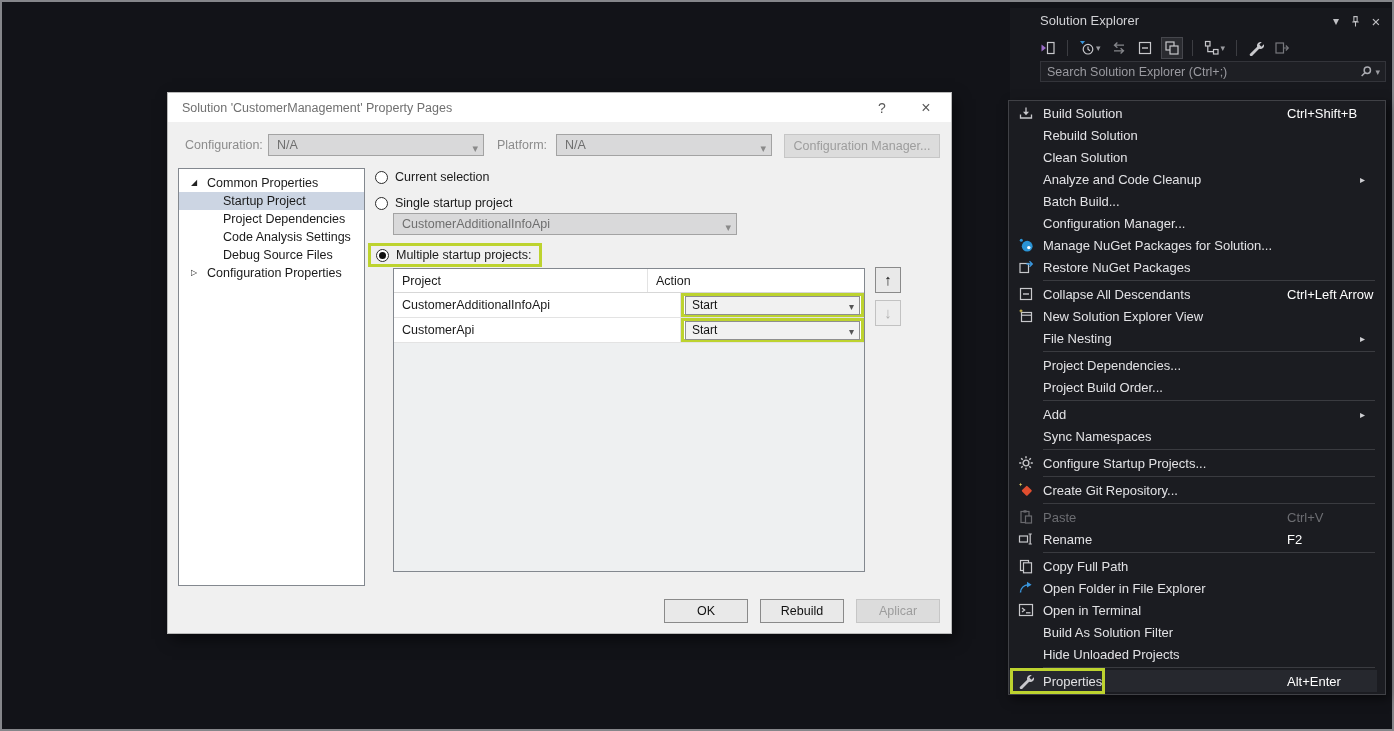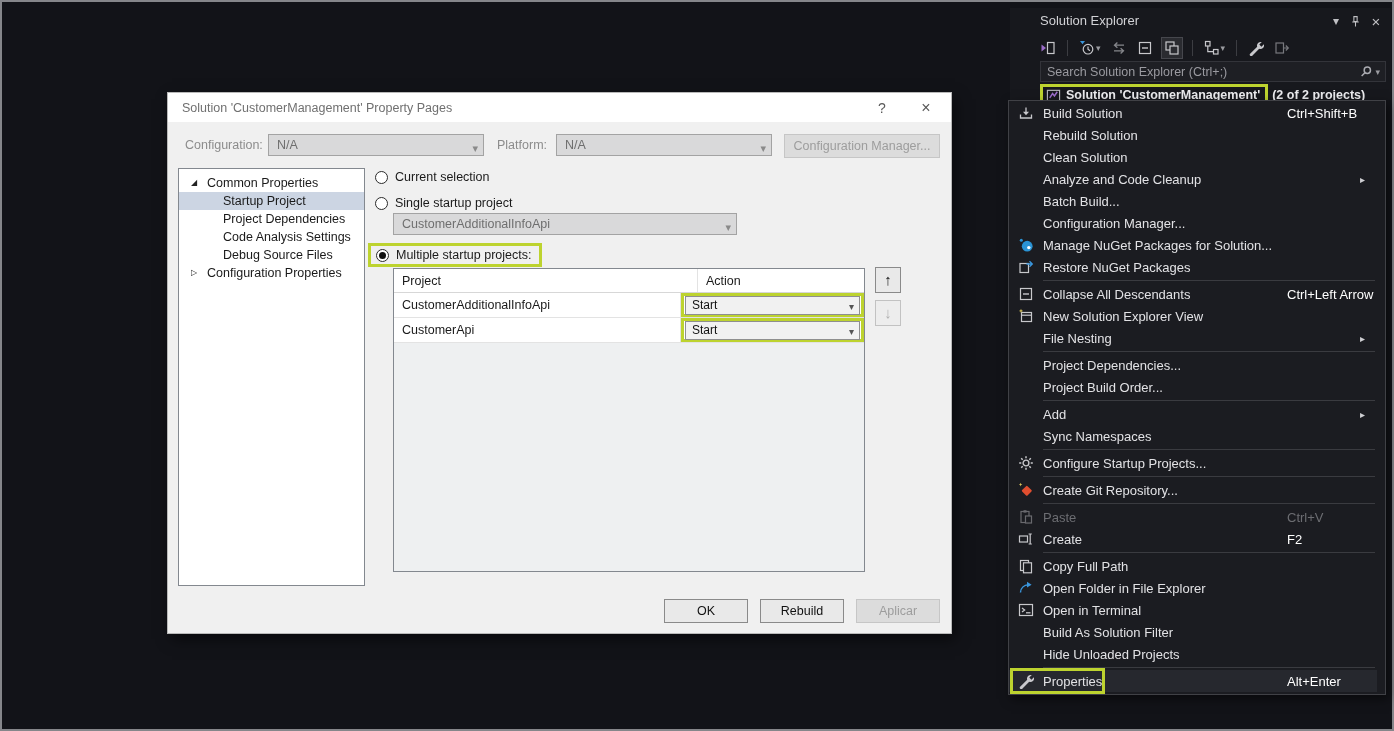--- a/index.html
+++ b/index.html
@@ -36,21 +36,21 @@
   .radio.checked::after{ content:""; width:7px; height:7px; border-radius:50%; background:#111; }
 
   .green-box{ border:3px solid #bdd32f; }
   .hl-multi{ position:absolute; left:200px; top:150px; height:24px; display:flex; align-items:center;
              gap:7px; padding:0 8px 0 5px; }
 
   .grid{ position:absolute; left:225px; top:175px; width:472px; height:304px; background:#eef0f1;
          border:1px solid #83888f; }
   .grid-head{ display:flex; height:24px; background:#fff; border-bottom:1px solid #d7d7d7; }
   .gh-cell{ line-height:24px; padding-left:8px; color:#1a1a1a; }
-  .gh-cell.c1{ width:304px; border-right:1px solid #e3e3e3; }
+  .gh-cell.c1{ width:254px; border-right:1px solid #e3e3e3; }
   .grid-row{ display:flex; height:25px; background:#fff; border-bottom:1px solid #e3e3e3; }
   .gr-cell{ line-height:25px; padding-left:8px; white-space:nowrap; overflow:hidden; }
   .gr-cell.c1{ width:287px; border-right:1px solid #e3e3e3; }
   .gr-cell.c2{ flex:1; padding:4px; position:relative; }
   .action-hl{ position:absolute; inset:0; border:3px solid #bdd32f; display:flex; align-items:center; }
   .mini-combo{ position:relative; flex:1; height:19px; margin:0 1px; background:#f1f1f1;
                border:1px solid #8f8f8f; line-height:17px; padding-left:6px; font-size:12px; color:#111; }
   .mini-combo .chev{ position:absolute; right:5px; top:1px; font-size:10px; color:#555; }
   .updown{ position:absolute; left:707px; width:26px; height:26px; background:#e9e9e9;
            border:1px solid #8a8a8a; text-align:center; line-height:24px; font-size:15px; color:#1a1a1a; }
@@ -271,32 +271,20 @@
     <div class="search">
       <input placeholder="Search Solution Explorer (Ctrl+;)" style="">
       <span class="ic" style="margin-right:2px;">
         <svg width="14" height="14" viewBox="0 0 16 16">
             <circle cx="9.5" cy="6" r="3.6" fill="none" stroke="#aaabb1" stroke-width="1.7"></circle>
             <path d="M6.8 8.8L3 12.6" stroke="#aaabb1" stroke-width="1.7"></path>
           </svg>
       </span>
       <span class="tb-caret" style="margin-right:5px;">▾</span>
     </div>
-    <div class="sol-row">
-      <span class="sol-hl green-box">
-        <span class="ic">
-          <svg width="15" height="15" viewBox="0 0 16 16">
-              <rect x="1.5" y="2.5" width="13" height="11" fill="none" stroke="#b9b9bd" stroke-width="1.2"></rect>
-              <path d="M4 10.5l3-4.5 2 2.5 3-4.5" fill="none" stroke="#9b6cc9" stroke-width="1.6"></path>
-            </svg>
-        </span>
-        <span class="sol-label">Solution 'CustomerManagement'</span>
-      </span>
-      <span class="sol-suffix">(2 of 2 projects)</span>
-    </div>
   </div>
 
   <div class="menu" id="context-menu">
       <div class="menu-row">
         <span class="ic menu-ic">
           <svg width="16" height="16" viewBox="0 0 16 16">
             <path d="M2.5 9.5v3.5h11V9.5" fill="none" stroke="#c8c8cc" stroke-width="1.3"></path>
             <path d="M8 2.5v5" stroke="#c8c8cc" stroke-width="1.3"></path>
             <path d="M5 6.8h6L8 10.2z" fill="#c8c8cc"></path>
           </svg>
@@ -423,21 +411,21 @@
         <span class="menu-label">Paste</span>
         <span class="menu-shortcut">Ctrl+V</span>
       </div>
       <div class="menu-row">
         <span class="ic menu-ic">
           <svg width="16" height="16" viewBox="0 0 16 16">
             <rect x="1.5" y="5" width="8" height="6" fill="none" stroke="#c8c8cc" stroke-width="1.2"></rect>
             <path d="M12.2 3v10M10.6 3h3.2M10.6 13h3.2" stroke="#c8c8cc" stroke-width="1.2" fill="none"></path>
           </svg>
         </span>
-        <span class="menu-label">Create</span>
+        <span class="menu-label">Rename</span>
         <span class="menu-shortcut">F2</span>
       </div>
       <div class="menu-sep"></div>
       <div class="menu-row">
         <span class="ic menu-ic">
           <svg width="16" height="16" viewBox="0 0 16 16">
             <rect x="2.5" y="2.5" width="8" height="10" fill="none" stroke="#c8c8cc" stroke-width="1.2"></rect>
             <rect x="5.5" y="4.8" width="8" height="10" fill="#1b1c21" stroke="#c8c8cc" stroke-width="1.2"></rect>
           </svg>
         </span>

